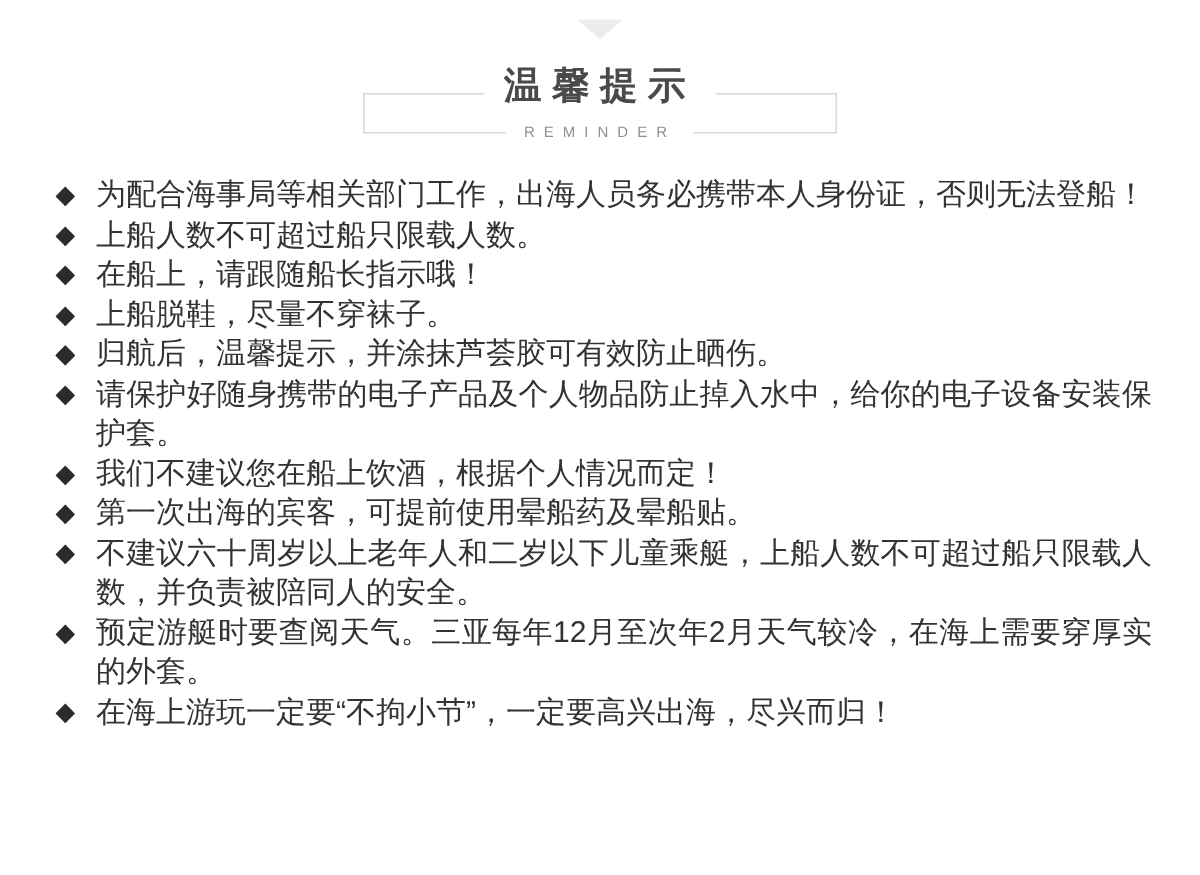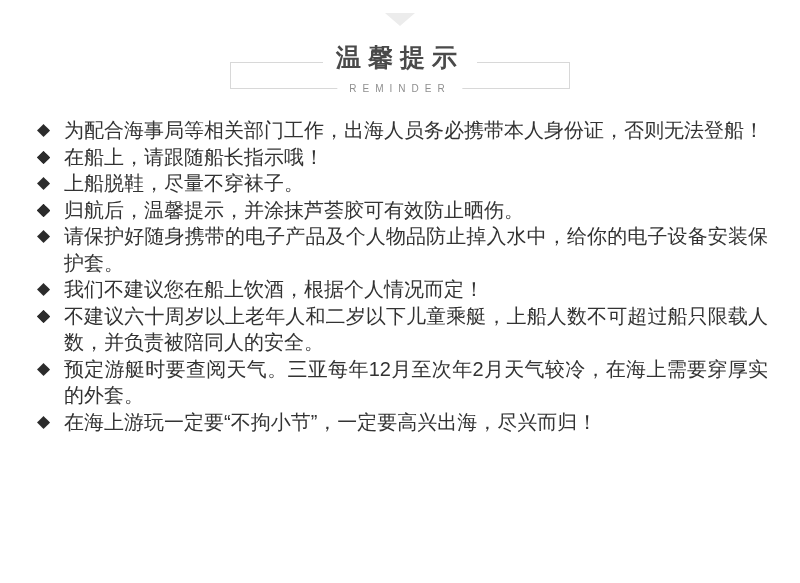--- a/index.html
+++ b/index.html
@@ -21,21 +21,21 @@
     width: 0;
     height: 0;
     border-left: 15px solid transparent;
     border-right: 15px solid transparent;
     border-top: 13px solid #ececec;
     margin: 13px auto 0 auto;
   }
   
   .header-box {
     position: relative;
-    width: 340px;
+    width: 316px;
     height: 27px;
     margin: 36px auto 0 auto;
     border: 1px solid #d8d8d8;
     background: #ffffff;
   }
   .header-title {
     position: absolute;
     top: -20px;
     left: 50%;
     transform: translateX(-50%);
@@ -95,20 +95,21 @@
     <div class="header-subtitle">REMINDER</div>
   </div>
 
   <ul class="reminder-list">
     <li class="reminder-item">
       <span class="bullet">◆</span>
       <span>为配合海事局等相关部门工作，出海人员务必携带本人身份证，否则无法登船！</span>
     </li>
     <li class="reminder-item">
       <span class="bullet">◆</span>
+      <span>上船人数不可超过船只限载人数。</span>
     </li>
     <li class="reminder-item">
       <span class="bullet">◆</span>
       <span>在船上，请跟随船长指示哦！</span>
     </li>
     <li class="reminder-item">
       <span class="bullet">◆</span>
       <span>上船脱鞋，尽量不穿袜子。</span>
     </li>
     <li class="reminder-item">
@@ -124,20 +125,21 @@
     <li class="reminder-item">
       <span class="bullet">◆</span>
       <span>请保护好随身携带的电子产品及个人物品防止掉入水中，给你的电子设备安装保护套。</span>
     </li>
     <li class="reminder-item">
       <span class="bullet">◆</span>
       <span>我们不建议您在船上饮酒，根据个人情况而定！</span>
     </li>
     <li class="reminder-item">
       <span class="bullet">◆</span>
+      <span>第一次出海的宾客，可提前使用晕船药及晕船贴。</span>
     </li>
     <li class="reminder-item">
       <span class="bullet">◆</span>
       <span>不建议六十周岁以上老年人和二岁以下儿童乘艇，上船人数不可超过船只限载人数，并负责被陪同人的安全。</span>
     </li>
     <li class="reminder-item">
       <span class="bullet">◆</span>
       <span>预定游艇时要查阅天气。三亚每年12月至次年2月天气较冷，在海上需要穿厚实的外套。</span>
     </li>
     <li class="reminder-item">

